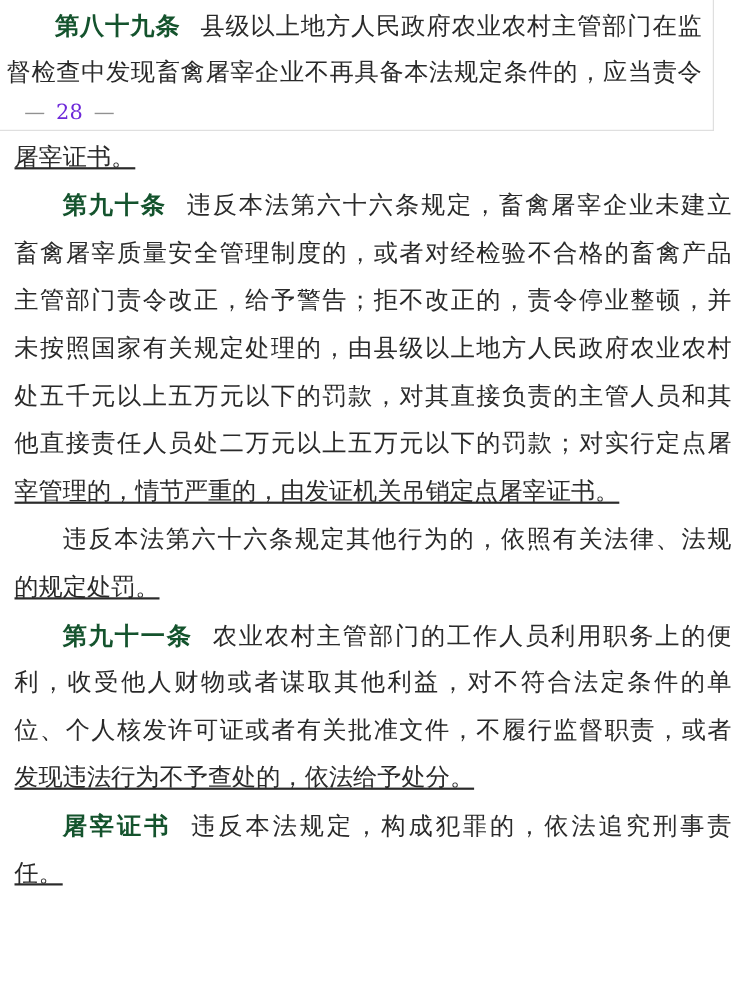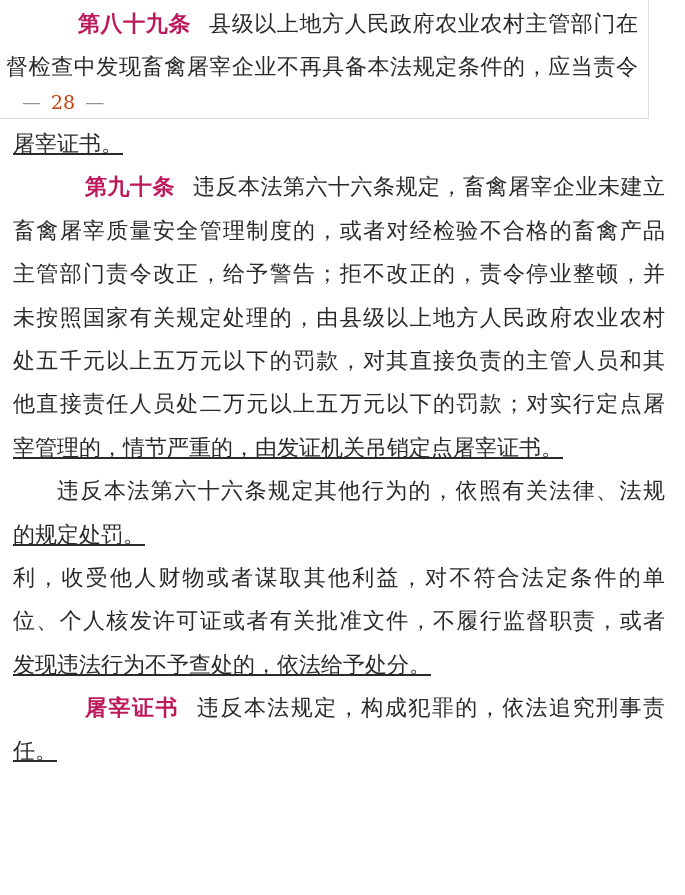--- a/index.html
+++ b/index.html
@@ -47,35 +47,34 @@
   .line.last {
     text-align-last: left;
     text-decoration: underline;
   }
   .line.indent {
     text-indent: 44px;
   }
   .term {
     font-weight: bold;
     font-family: Liberation Sans, sans-serif;
-    color: #be185d;
+    color: #14532d;
     margin-right: 18px;
-    margin-left: 28px;
   }
   .footer {
     margin-top: 1px;
     padding-left: 16px;
     font-size: 19px;
     line-height: 25px;
     color: #919191;
     text-align: left;
     text-align-last: left;
   }
   .footer .num {
-    color: #c2410c;
+    color: #6d28d9;
     margin: 0 10px;
   }
   .body-block {
     position: absolute;
     top: 122px;
     left: 13px;
     width: 652px;
   }
 </style>
 </head>
@@ -121,20 +120,23 @@
     </div>
     <div class="line last">
       <span>宰管理的，情节严重的，由发证机关吊销定点屠宰证书。</span>
     </div>
     <div class="line indent">
       <span>违反本法第六十六条规定其他行为的，依照有关法律、法规</span>
     </div>
     <div class="line last">
       <span>的规定处罚。</span>
     </div>
+    <div class="line indent">
+      <span class="term">第九十一条</span><span>农业农村主管部门的工作人员利用职务上的便</span>
+    </div>
     <div class="line">
       <span>利，收受他人财物或者谋取其他利益，对不符合法定条件的单</span>
     </div>
     <div class="line">
       <span>位、个人核发许可证或者有关批准文件，不履行监督职责，或者</span>
     </div>
     <div class="line last">
       <span>发现违法行为不予查处的，依法给予处分。</span>
     </div>
     <div class="line indent">

